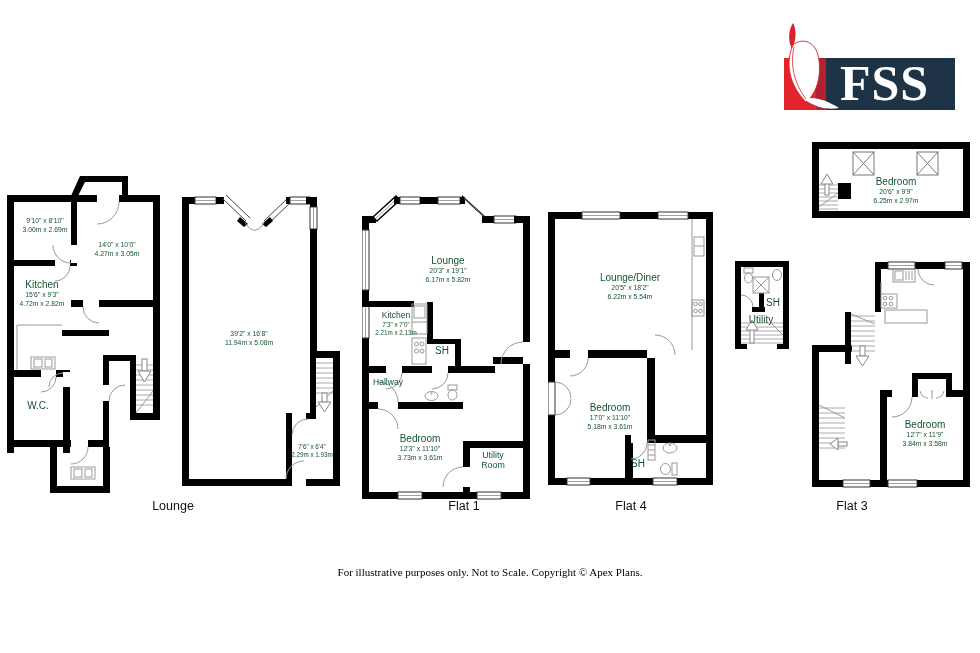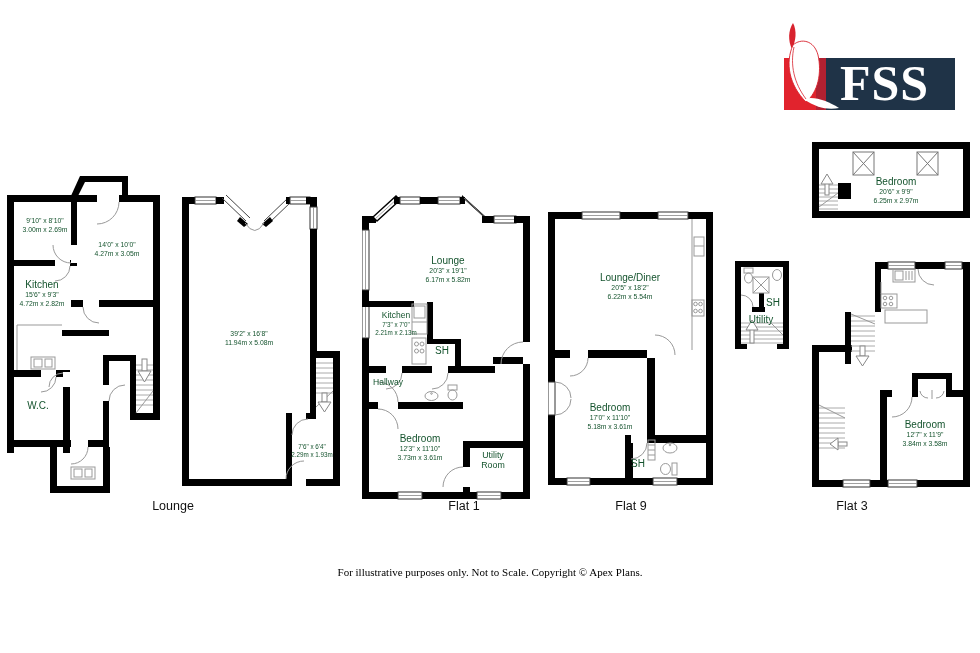--- a/index.html
+++ b/index.html
@@ -536,16 +536,16 @@
   </svg>
   <div class="lbl big" style="left:115px; top:160px;">
     <span class="nm">Bedroom</span>
     <span class="ft">12'7" x 11'9"</span>
     <span class="m">3.84m x 3.58m</span>
   </div>
 </div>
 
 <div class="plan-label" style="left:173px; top:499px;">Lounge</div>
 <div class="plan-label" style="left:464px; top:499px;">Flat 1</div>
-<div class="plan-label" style="left:631px; top:499px;">Flat 9</div>
+<div class="plan-label" style="left:631px; top:499px;">Flat 4</div>
 <div class="plan-label" style="left:852px; top:499px;">Flat 3</div>
 
 <div class="footer">For illustrative purposes only. Not to Scale. Copyright © Apex Plans.</div>
 
 </body></html>

